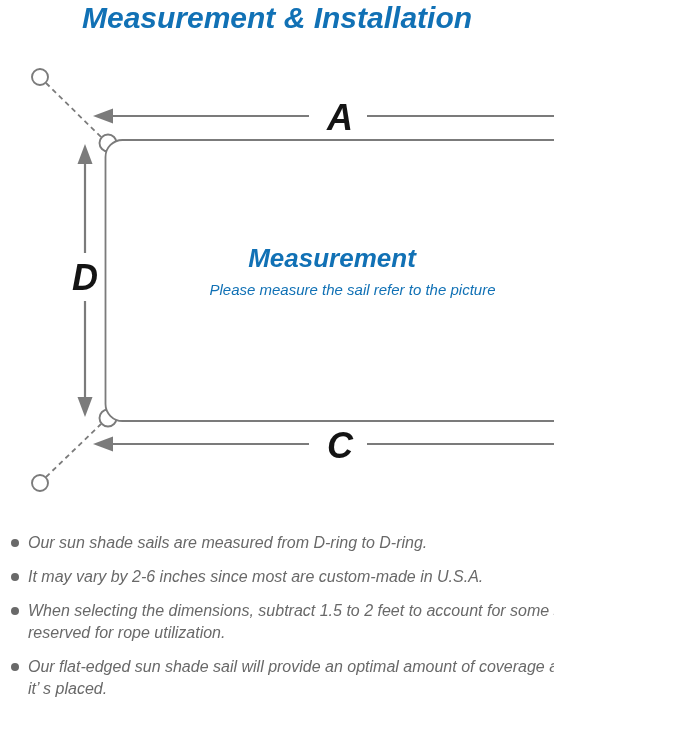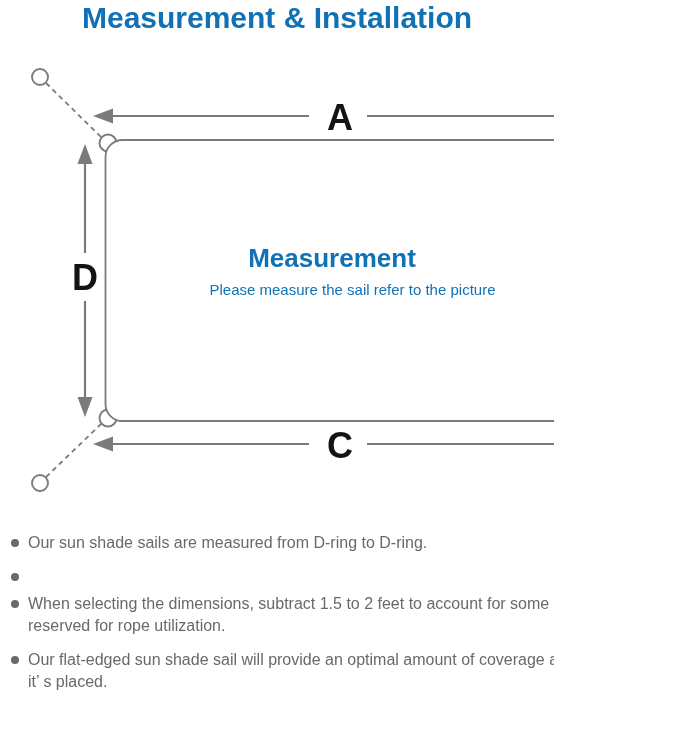--- a/index.html
+++ b/index.html
@@ -10,20 +10,21 @@
   }
   * { box-sizing: border-box; margin: 0; padding: 0; }
   html, body { background: #ffffff; }
   .page {
     position: relative;
     width: 554px;
     height: 739px;
     background: #ffffff;
     font-family: "Liberation Sans", sans-serif;
     overflow: hidden;
+    font-style: italic;
   }
   .page-title {
     position: absolute;
     top: 1px; left: 0; right: 0;
     text-align: center;
     font-size: 30px;
     font-weight: bold;
     letter-spacing: 0px;
     color: var(--accent-blue);
     line-height: 34px;
@@ -173,20 +174,21 @@
     <div class="sub">Please measure the sail refer to the picture</div>
   </div>
 
   <ul class="notes">
     <li>
       <span class="dot"></span>
       <span class="note-text">Our sun shade sails are measured from D-ring to D-ring.</span>
     </li>
     <li>
       <span class="dot"></span>
+      <span class="note-text">It may vary by 2-6 inches since most are custom-made in U.S.A.</span>
     </li>
     <li>
       <span class="dot"></span>
       <span class="note-text">When selecting the dimensions, subtract 1.5 to 2 feet to account for some spacing reserved for rope utilization.</span>
     </li>
     <li>
       <span class="dot"></span>
       <span class="note-text">Our flat-edged sun shade sail will provide an optimal amount of coverage above the area it’ s placed.</span>
     </li>
   </ul>

